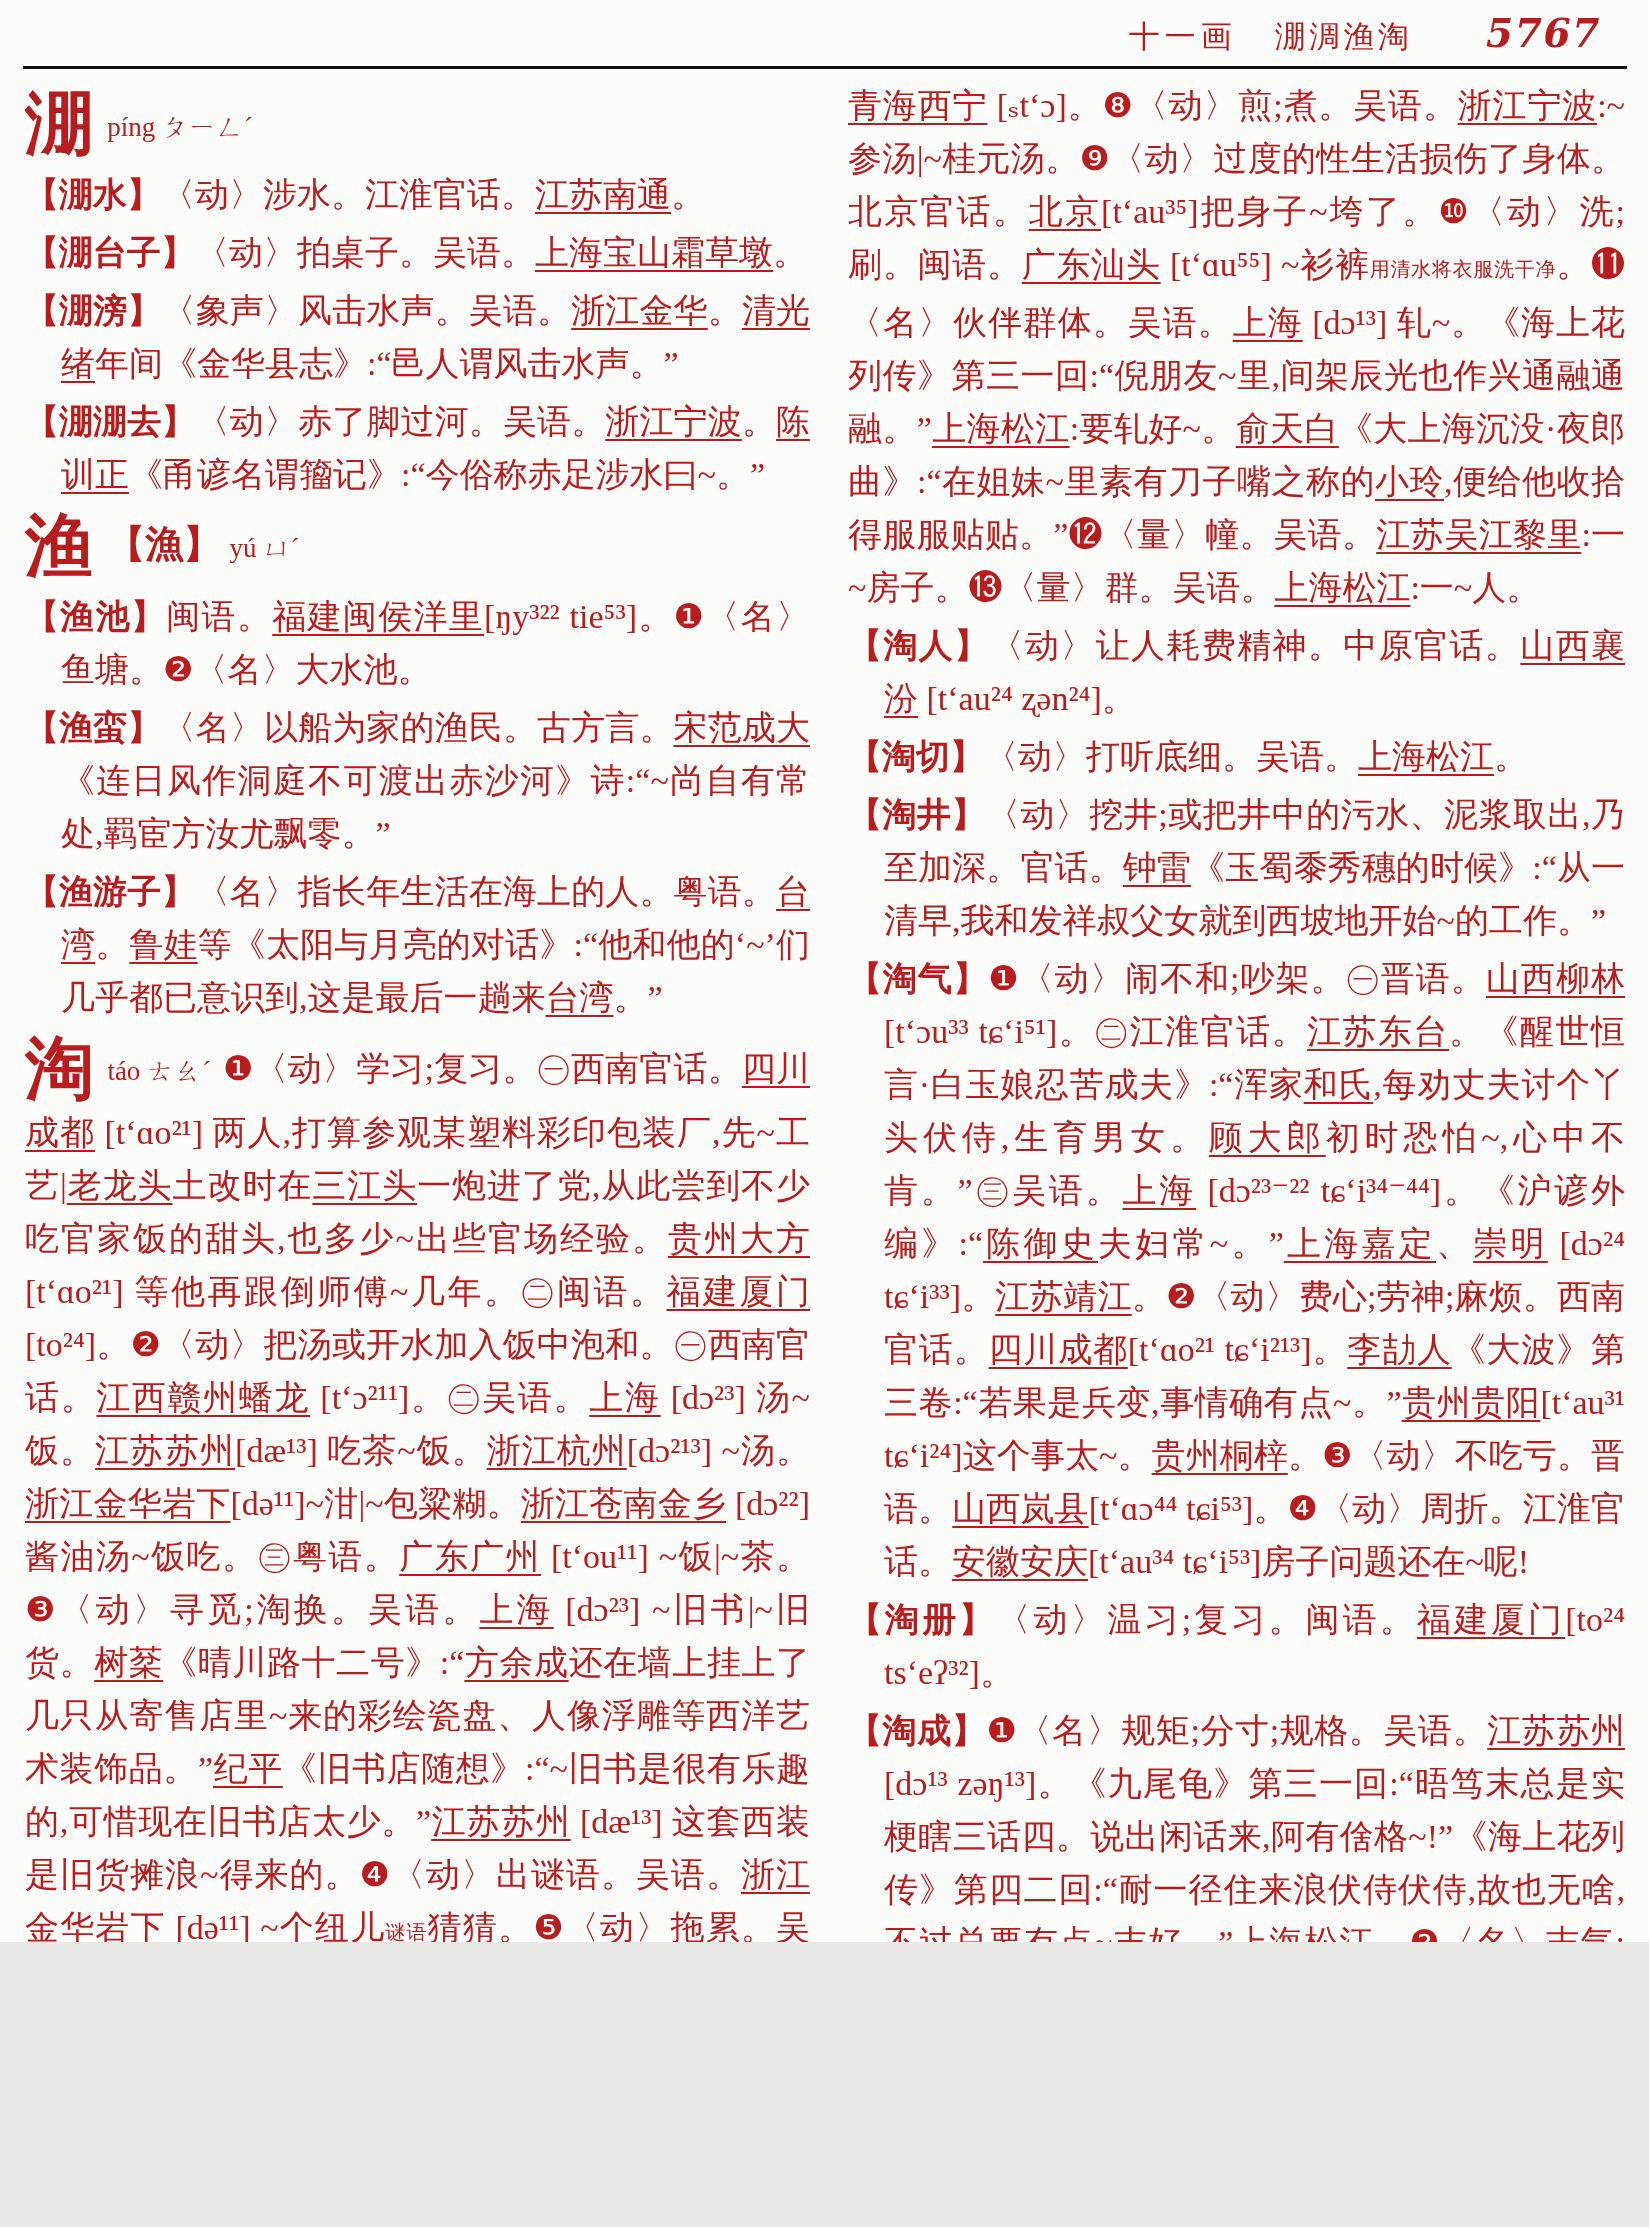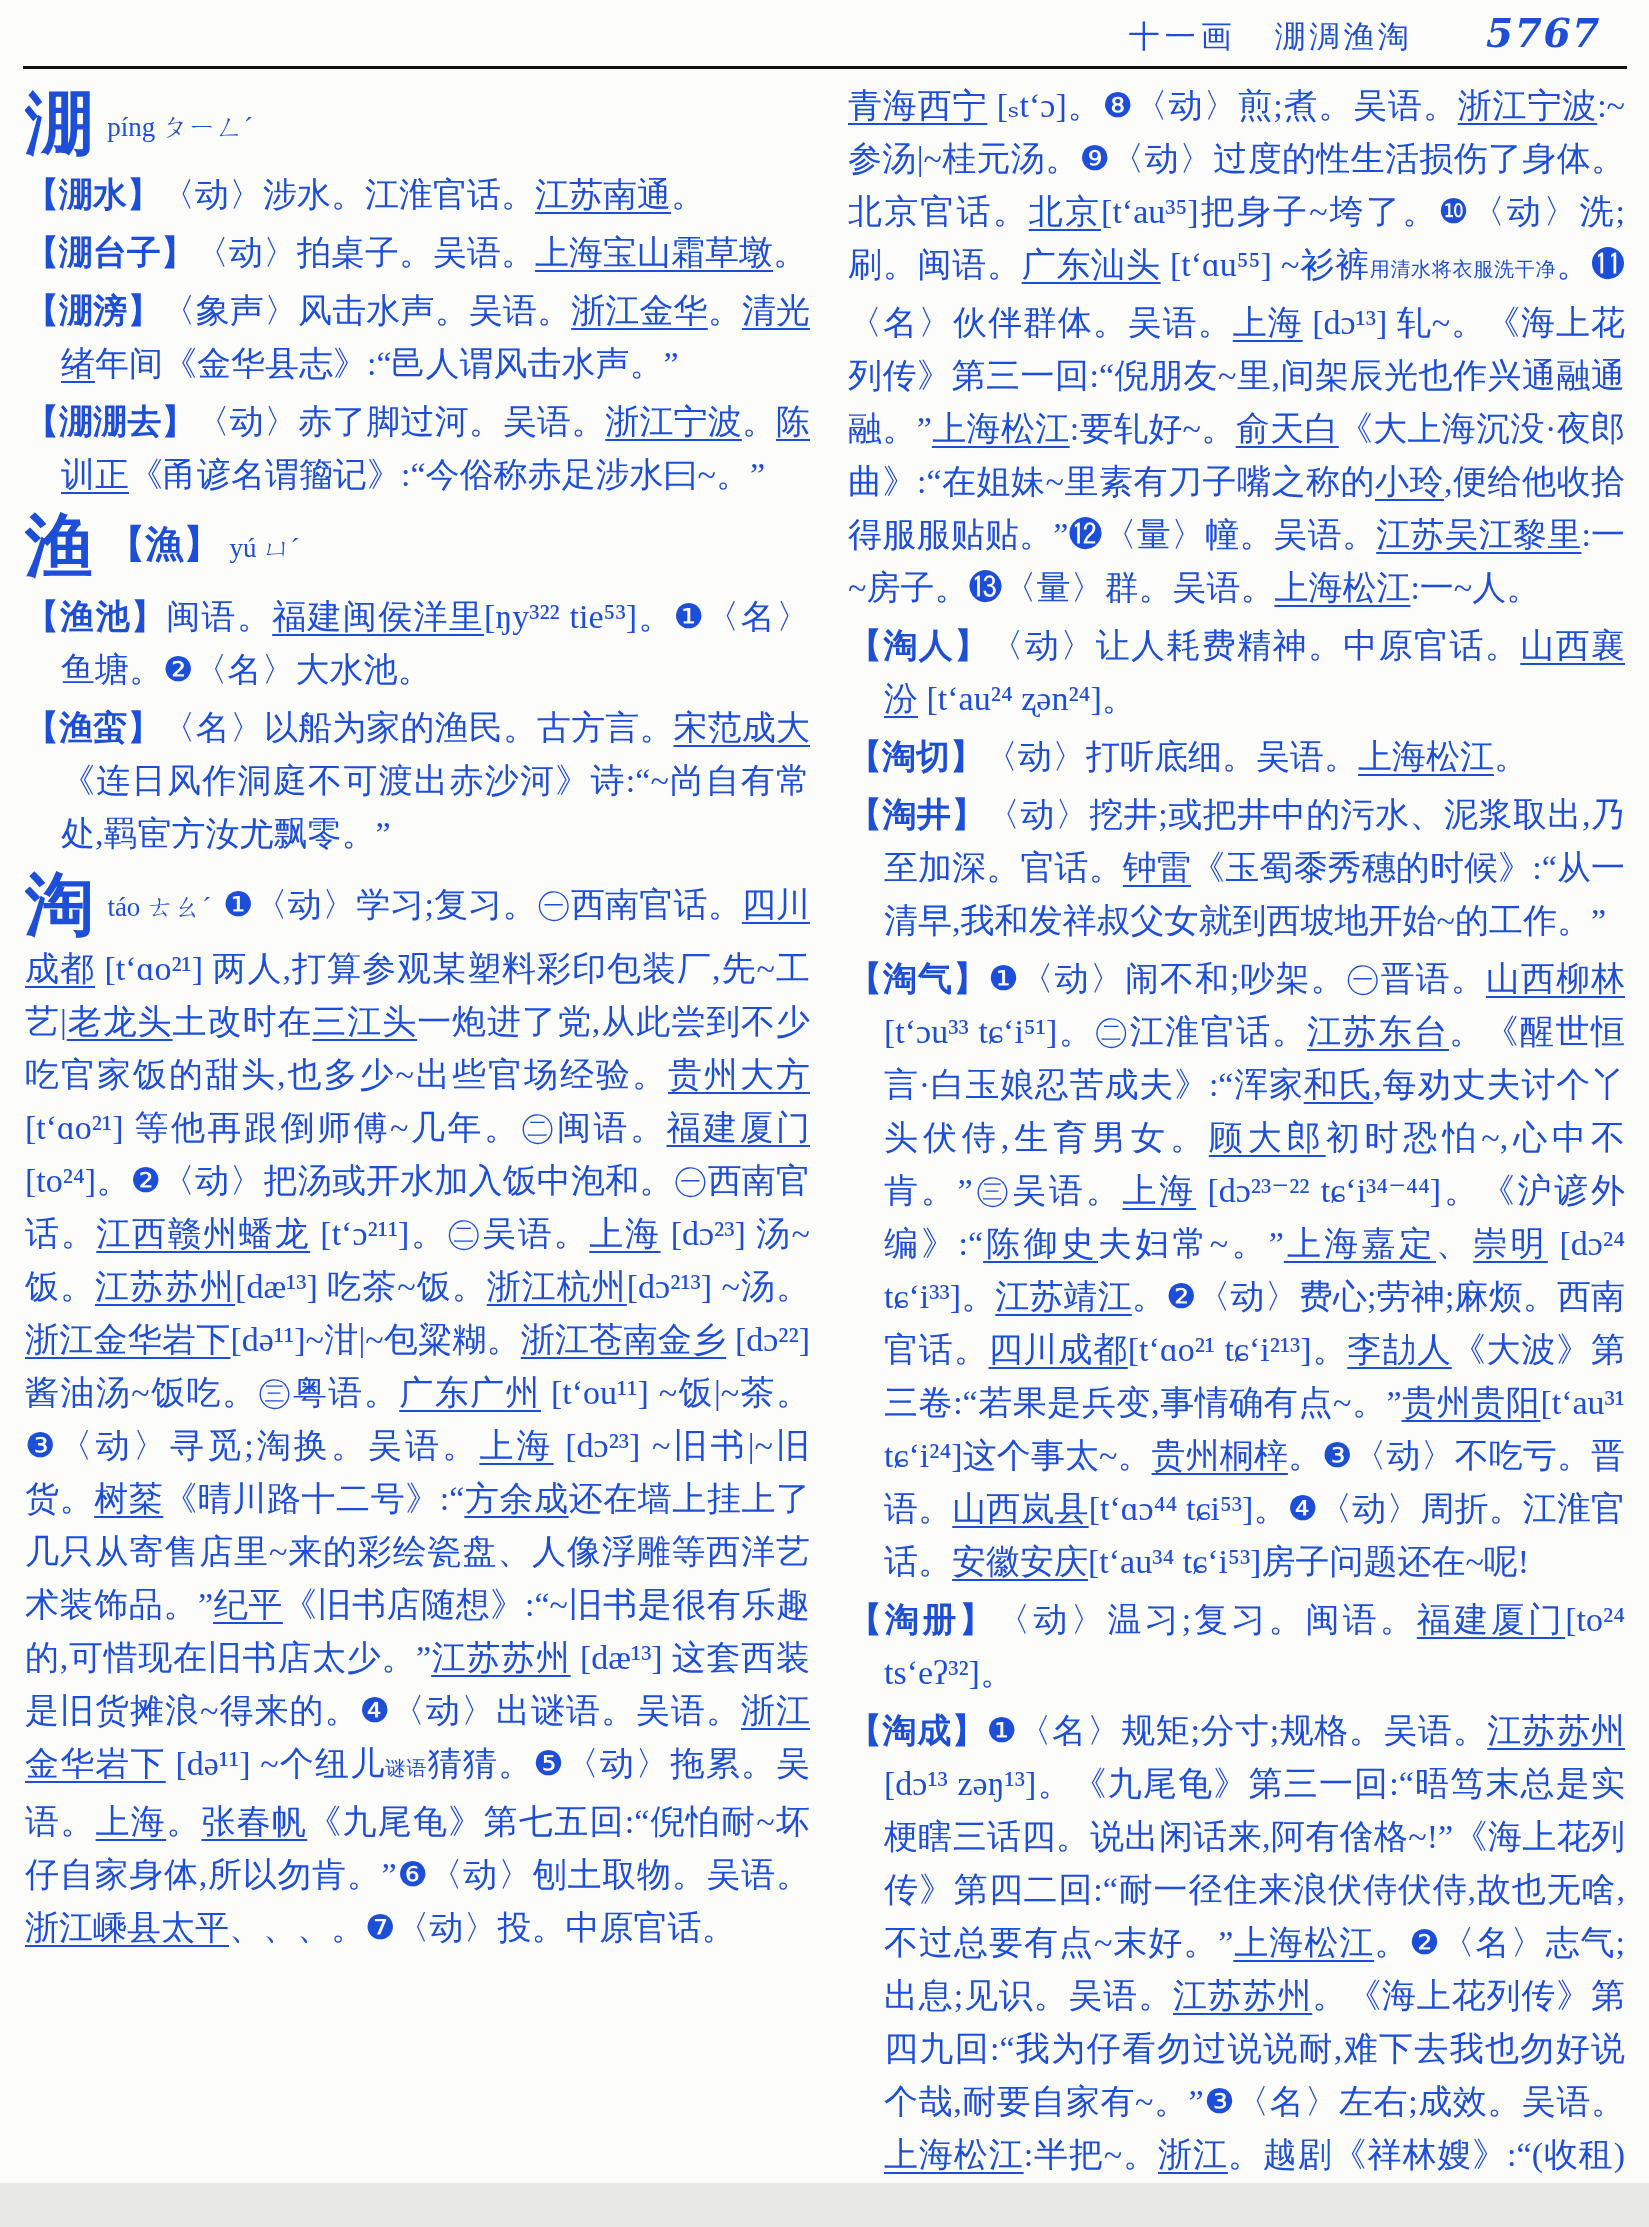--- a/index.html
+++ b/index.html
@@ -1,20 +1,20 @@
 <!DOCTYPE html>
 <html style="font-size:13.2px"><head>
 <meta charset="utf-8">
 <style>
   html,body{margin:0;padding:0;background:#e8e8e6;}
   .page{
     position:relative;
-    width:1650px;height:2183px;
+    width:1650px;height:1942px;
     background:#fcfcfa;
-    color:#1d4ed8;
+    color:#b91c1c;
     font-family:"Liberation Serif","DejaVu Serif",serif;
     overflow:hidden;
   }
   
   .header{
     position:absolute;top:11.5px;left:25px;width:1576px;
     text-align:right;
     font-size:31px;line-height:43px;
     white-space:nowrap;
   }
@@ -68,20 +68,21 @@
   <div class="rule"></div>
   <div class="col" id="col-left">
       <p class="head-entry"><span class="bigchar">淜</span><span class="pinyin">píng ㄆㄧㄥˊ</span><span class="body"></span></p>
       <p class="entry"><span class="word">【淜水】</span><span class="body">〈动〉涉水。江淮官话。<span class="pn">江苏南通</span>。</span></p>
       <p class="entry"><span class="word">【淜台子】</span><span class="body">〈动〉拍桌子。吴语。<span class="pn">上海宝山霜草墩</span>。</span></p>
       <p class="entry"><span class="word">【淜滂】</span><span class="body">〈象声〉风击水声。吴语。<span class="pn">浙江金华</span>。<span class="pn">清光绪</span>年间《金华县志》:“邑人谓风击水声。”</span></p>
       <p class="entry"><span class="word">【淜淜去】</span><span class="body">〈动〉赤了脚过河。吴语。<span class="pn">浙江宁波</span>。<span class="pn">陈训正</span>《甬谚名谓籀记》:“今俗称赤足涉水曰~。”</span></p>
       <p class="head-entry"><span class="bigchar">渔</span><span class="variant">【漁】</span><span class="pinyin">yú ㄩˊ</span><span class="body"></span></p>
       <p class="entry"><span class="word">【渔池】</span><span class="body">闽语。<span class="pn">福建闽侯洋里</span>[ŋy³²² tie⁵³]。❶〈名〉鱼塘。❷〈名〉大水池。</span></p>
       <p class="entry"><span class="word">【渔蛮】</span><span class="body">〈名〉以船为家的渔民。古方言。<span class="pn">宋范成大</span>《连日风作洞庭不可渡出赤沙河》诗:“~尚自有常处,羁宦方汝尤飘零。”</span></p>
+      <p class="entry"><span class="word">【渔游子】</span><span class="body">〈名〉指长年生活在海上的人。粤语。<span class="pn">台湾</span>。<span class="pn">鲁娃</span>等《太阳与月亮的对话》:“他和他的‘~’们几乎都已意识到,这是最后一趟来<span class="pn">台湾</span>。”</span></p>
       <p class="head-entry"><span class="bigchar">淘</span><span class="pinyin">táo ㄊㄠˊ</span><span class="body">❶〈动〉学习;复习。㊀西南官话。<span class="pn">四川成都</span> [t‘ɑo²¹] 两人,打算参观某塑料彩印包装厂,先~工艺|<span class="pn">老龙头</span>土改时在<span class="pn">三江头</span>一炮进了党,从此尝到不少吃官家饭的甜头,也多少~出些官场经验。<span class="pn">贵州大方</span> [t‘ɑo²¹] 等他再跟倒师傅~几年。㊁闽语。<span class="pn">福建厦门</span> [to²⁴]。❷〈动〉把汤或开水加入饭中泡和。㊀西南官话。<span class="pn">江西赣州蟠龙</span> [t‘ɔ²¹¹]。㊁吴语。<span class="pn">上海</span> [dɔ²³] 汤~饭。<span class="pn">江苏苏州</span>[dæ¹³] 吃茶~饭。<span class="pn">浙江杭州</span>[dɔ²¹³] ~汤。<span class="pn">浙江金华岩下</span>[də¹¹]~泔|~包粱糊。<span class="pn">浙江苍南金乡</span> [dɔ²²] 酱油汤~饭吃。㊂粤语。<span class="pn">广东广州</span> [t‘ou¹¹] ~饭|~茶。❸〈动〉寻觅;淘换。吴语。<span class="pn">上海</span> [dɔ²³] ~旧书|~旧货。<span class="pn">树棻</span>《晴川路十二号》:“<span class="pn">方余成</span>还在墙上挂上了几只从寄售店里~来的彩绘瓷盘、人像浮雕等西洋艺术装饰品。”<span class="pn">纪平</span>《旧书店随想》:“~旧书是很有乐趣的,可惜现在旧书店太少。”<span class="pn">江苏苏州</span> [dæ¹³] 这套西装是旧货摊浪~得来的。❹〈动〉出谜语。吴语。<span class="pn">浙江金华岩下</span> [də¹¹] ~个纽儿<span class="gloss">谜语</span>猜猜。❺〈动〉拖累。吴语。<span class="pn">上海</span>。<span class="pn">张春帆</span>《九尾龟》第七五回:“倪怕耐~坏仔自家身体,所以勿肯。”❻〈动〉刨土取物。吴语。<span class="pn">浙江嵊县太平</span>、、、。❼〈动〉投。中原官话。</span></p>
     </div>
   <div class="col" id="col-right">
       <p class="cont"><span class="body"><span class="pn">青海西宁</span> [ₛt‘ɔ]。❽〈动〉煎;煮。吴语。<span class="pn">浙江宁波</span>:~参汤|~桂元汤。❾〈动〉过度的性生活损伤了身体。北京官话。<span class="pn">北京</span>[t‘au³⁵]把身子~垮了。❿〈动〉洗;刷。闽语。<span class="pn">广东汕头</span> [t‘ɑu⁵⁵] ~衫裤<span class="gloss">用清水将衣服洗干净</span>。⓫〈名〉伙伴群体。吴语。<span class="pn">上海</span> [dɔ¹³] 轧~。《海上花列传》第三一回:“倪朋友~里,间架辰光也作兴通融通融。”<span class="pn">上海松江</span>:要轧好~。<span class="pn">俞天白</span>《大上海沉没·夜郎曲》:“在姐妹~里素有刀子嘴之称的<span class="pn">小玲</span>,便给他收拾得服服贴贴。”⓬〈量〉幢。吴语。<span class="pn">江苏吴江黎里</span>:一~房子。⓭〈量〉群。吴语。<span class="pn">上海松江</span>:一~人。</span></p>
       <p class="entry"><span class="word">【淘人】</span><span class="body">〈动〉让人耗费精神。中原官话。<span class="pn">山西襄汾</span> [t‘au²⁴ ʐən²⁴]。</span></p>
       <p class="entry"><span class="word">【淘切】</span><span class="body">〈动〉打听底细。吴语。<span class="pn">上海松江</span>。</span></p>
       <p class="entry"><span class="word">【淘井】</span><span class="body">〈动〉挖井;或把井中的污水、泥浆取出,乃至加深。官话。<span class="pn">钟雷</span>《玉蜀黍秀穗的时候》:“从一清早,我和发祥叔父女就到西坡地开始~的工作。”</span></p>
       <p class="entry"><span class="word">【淘气】</span><span class="body">❶〈动〉闹不和;吵架。㊀晋语。<span class="pn">山西柳林</span>[t‘ɔu³³ tɕ‘i⁵¹]。㊁江淮官话。<span class="pn">江苏东台</span>。《醒世恒言·白玉娘忍苦成夫》:“浑家<span class="pn">和氏</span>,每劝丈夫讨个丫头伏侍,生育男女。<span class="pn">顾大郎</span>初时恐怕~,心中不肯。”㊂吴语。<span class="pn">上海</span> [dɔ²³⁻²² tɕ‘i³⁴⁻⁴⁴]。《沪谚外编》:“<span class="pn">陈御史</span>夫妇常~。”<span class="pn">上海嘉定</span>、<span class="pn">崇明</span> [dɔ²⁴ tɕ‘i³³]。<span class="pn">江苏靖江</span>。❷〈动〉费心;劳神;麻烦。西南官话。<span class="pn">四川成都</span>[t‘ɑo²¹ tɕ‘i²¹³]。<span class="pn">李劼人</span>《大波》第三卷:“若果是兵变,事情确有点~。”<span class="pn">贵州贵阳</span>[t‘au³¹ tɕ‘i²⁴]这个事太~。<span class="pn">贵州桐梓</span>。❸〈动〉不吃亏。晋语。<span class="pn">山西岚县</span>[t‘ɑɔ⁴⁴ tɕi⁵³]。❹〈动〉周折。江淮官话。<span class="pn">安徽安庆</span>[t‘au³⁴ tɕ‘i⁵³]房子问题还在~呢!</span></p>
       <p class="entry"><span class="word">【淘册】</span><span class="body">〈动〉温习;复习。闽语。<span class="pn">福建厦门</span>[to²⁴ ts‘eʔ³²]。</span></p>
       <p class="entry"><span class="word">【淘成】</span><span class="body">❶〈名〉规矩;分寸;规格。吴语。<span class="pn">江苏苏州</span> [dɔ¹³ zəŋ¹³]。《九尾龟》第三一回:“晤笃末总是实梗瞎三话四。说出闲话来,阿有倽格~!”《海上花列传》第四二回:“耐一径住来浪伏侍伏侍,故也无啥,不过总要有点~末好。”<span class="pn">上海松江</span>。❷〈名〉志气;出息;见识。吴语。<span class="pn">江苏苏州</span>。《海上花列传》第四九回:“我为仔看勿过说说耐,难下去我也勿好说个哉,耐要自家有~。”❸〈名〉左右;成效。吴语。<span class="pn">上海松江</span>:半把~。<span class="pn">浙江</span>。越剧《祥林嫂》:“(收租)回来啦,今年只收了半把~。”❹〈动〉有数目,心中有数。吴语。。《海上花列传》第四九回:“耐要自家有~点末好哩!再拨来姘头骗仔去,耐要吃苦个哩!”</span></p>

